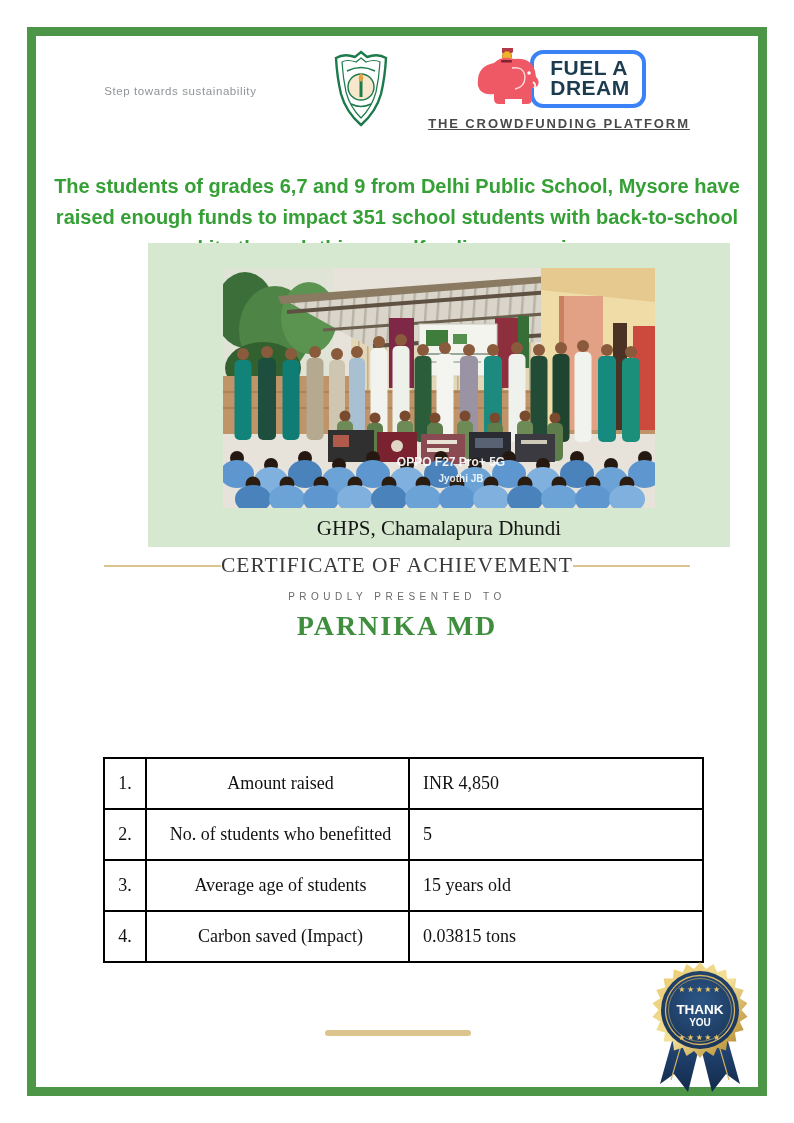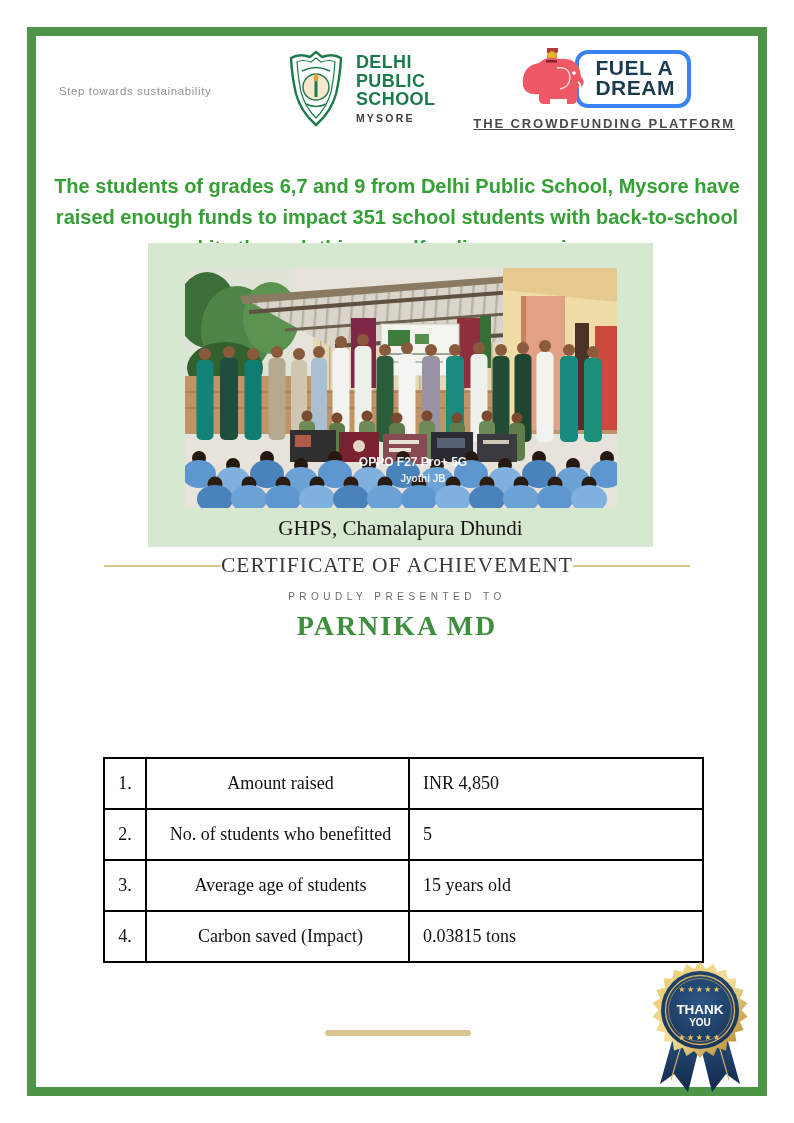--- a/index.html
+++ b/index.html
@@ -31,21 +31,21 @@
   .fad-title{font-family:"Liberation Sans",sans-serif;font-weight:bold;color:#1b3c4f;font-size:21px;line-height:.95;letter-spacing:.5px;}
   .fad-tagline{font-family:"Liberation Sans",sans-serif;font-weight:bold;color:#4a4a4a;font-size:13px;letter-spacing:1.9px;margin-top:4px;text-decoration:underline;}
 
   
   .intro{position:absolute;top:171px;left:36px;right:36px;text-align:center;
          font-family:"Liberation Sans",sans-serif;font-weight:bold;font-size:20px;line-height:1.55;
          color:var(--intro-green,#35a035);}
   .intro span{display:inline-block;max-width:722px;}
 
   
-  .photo-card{position:absolute;top:243px;left:148px;width:505px;height:304px;background:var(--photo-bg,#d6e8cf);}
+  .photo-card{position:absolute;top:243px;left:148px;width:582px;height:304px;background:var(--photo-bg,#d6e8cf);}
   .photo{position:relative;width:432px;height:240px;margin:25px auto 0 auto;background:#cfc9bd;}
   .photo svg{display:block;}
   .caption{margin-top:8px;text-align:center;font-size:21px;color:#161616;}
 
   
   .title-row{position:absolute;top:553px;left:0;right:0;display:flex;justify-content:center;align-items:center;}
   .rule{height:2px;width:117px;background:var(--gold,#dcc48e);}
   .cert-title{font-family:"Liberation Serif",serif;font-size:21.5px;letter-spacing:1px;color:#3a3a3a;}
   .presented{position:absolute;top:591px;left:0;right:0;text-align:center;
              font-family:"Liberation Sans",sans-serif;font-size:10px;letter-spacing:4.5px;color:#6a6a6a;}
@@ -83,28 +83,20 @@
     <div class="dps-logo">
       <svg width="58" height="80" viewBox="0 0 58 80">
         <path d="M29 3 L35 8 Q46 4 54 9 Q53 28 49 45 Q44 63 29 76 Q14 63 9 45 Q5 28 4 9 Q12 4 23 8 Z" fill="#fff" stroke="#1c7a4b" stroke-width="2.4"></path>
         <path d="M29 9 L34 13 Q43 10 48 13 Q47 29 44 43 Q40 58 29 69 Q18 58 14 43 Q11 29 10 13 Q15 10 24 13 Z" fill="none" stroke="#1c7a4b" stroke-width="1.2"></path>
         <path d="M15 22 Q29 15 43 22" fill="none" stroke="#1c7a4b" stroke-width="1.6"></path>
         <circle cx="29" cy="38" r="13" fill="#f7e7cd" stroke="#1c7a4b" stroke-width="1.4"></circle>
         <path d="M29 30 L29 48" stroke="#1c7a4b" stroke-width="3"></path>
         <path d="M29 24 q4.5 4.5 0 9 q-4.5 -4.5 0 -9" fill="#e8a13a"></path>
         <path d="M19 55 Q29 60 39 55" fill="none" stroke="#1c7a4b" stroke-width="1.6"></path>
       </svg>
-      <div>
-        <div class="dps-text">
-          <div>DELHI</div>
-          <div>PUBLIC</div>
-          <div>SCHOOL</div>
-        </div>
-        <div class="dps-city">MYSORE</div>
-      </div>
     </div>
 
     <div class="fad-logo">
       <div class="fad-main">
         <svg class="fad-elephant" width="74" height="66" viewBox="0 0 74 66">
           <path d="M30 2 l11 0 l0 4 l-4 3 l-7 -2 z" fill="#b23a46"></path>
           <circle cx="35" cy="10" r="4.6" fill="#f0b42c" stroke="#c88f1a" stroke-width="1"></circle>
           <path d="M6 40 Q4 20 22 17 Q30 9 42 13 Q59 11 63 25 L64 31 Q68 34 66 39 Q64 42 60 42 L60 53 Q60 58 55 58 L50 58 L50 53 L33 53 L33 58 L27 58 Q22 58 22 53 L22 48 Q9 50 6 40 Z" fill="#ef5966"></path>
           <rect x="29" y="14" width="11" height="2.6" rx="1.2" fill="#7e2430"></rect>
           <path d="M40 22 Q52 20 53 31 Q53 41 43 43" fill="none" stroke="#ffffff" stroke-width="1.4" opacity=".8"></path>

